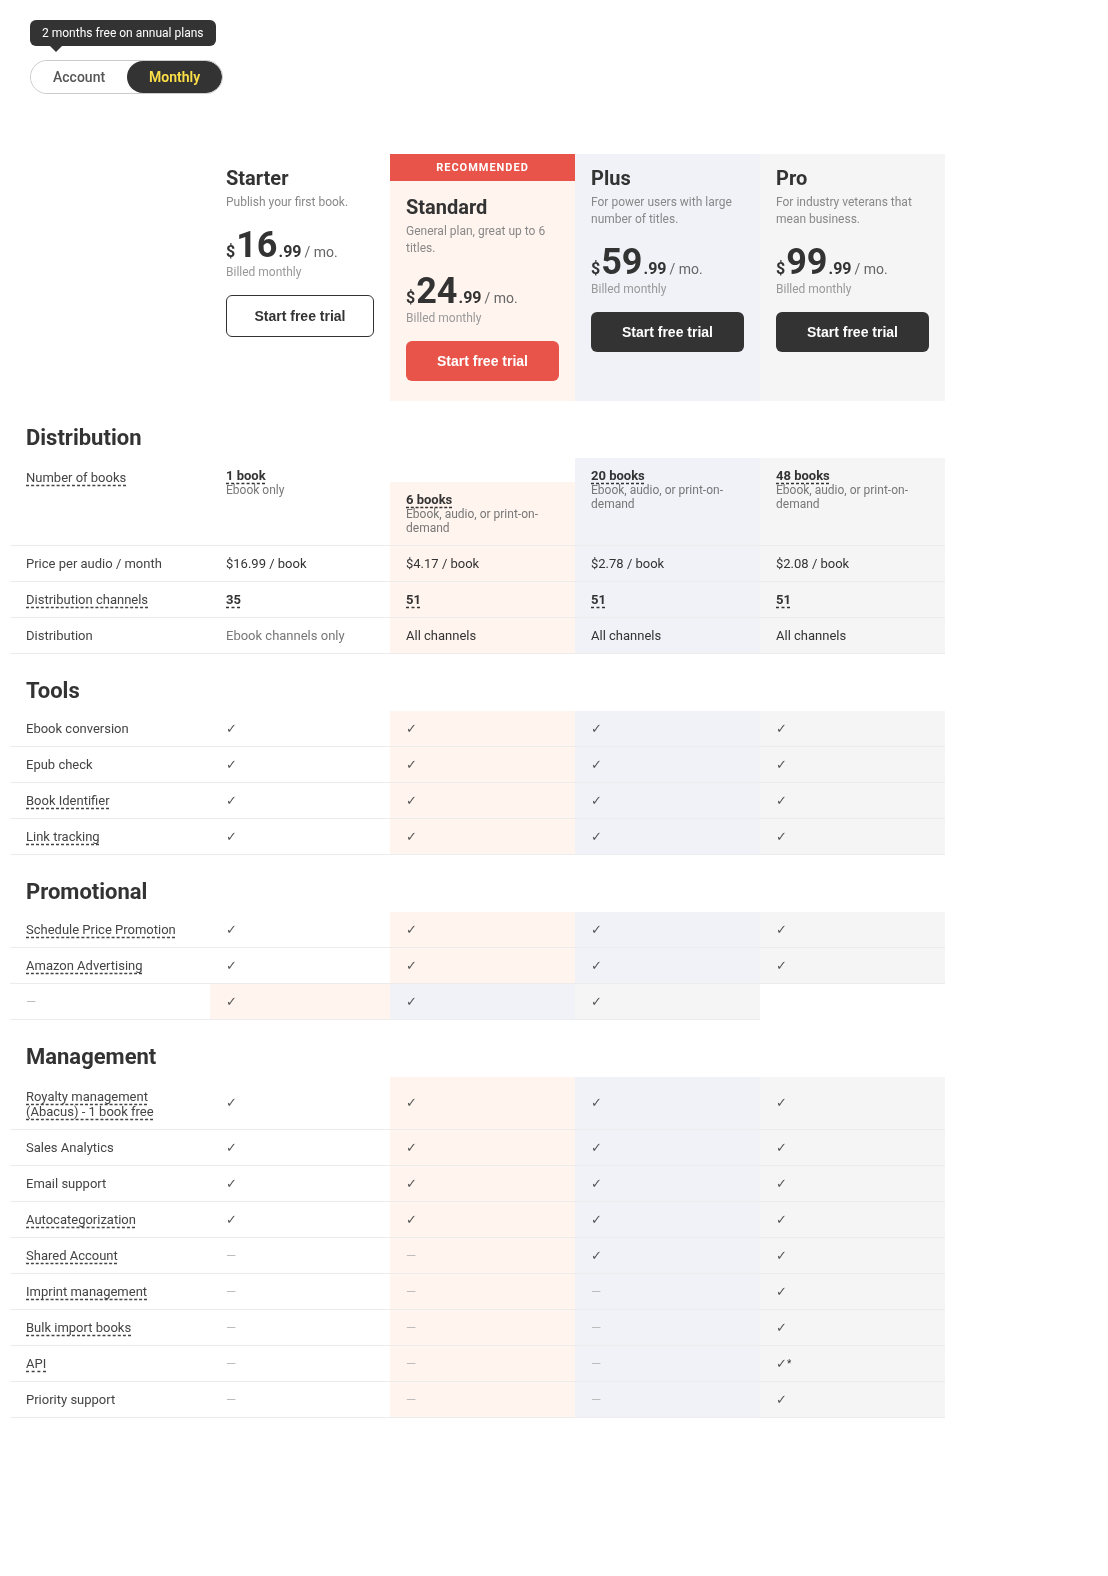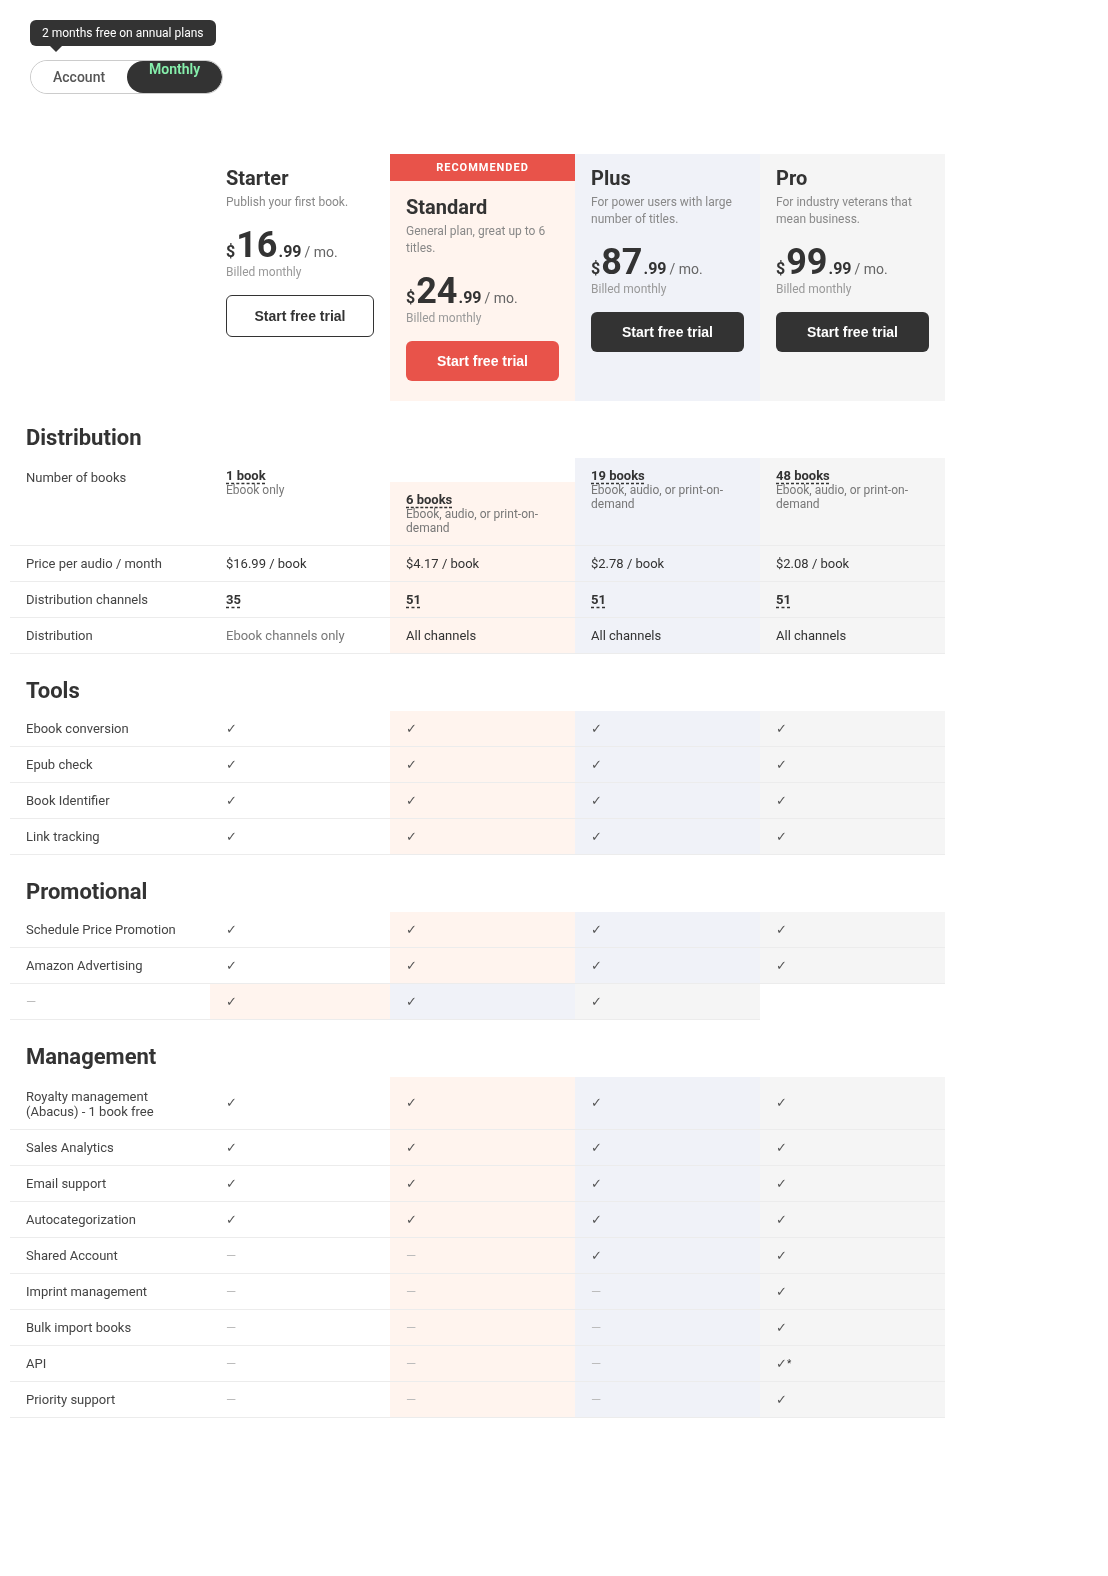--- a/index.html
+++ b/index.html
@@ -51,20 +51,21 @@
       padding: 24px 16px 8px;
       border-bottom: none;
     }
 
     .section-title {
       font-size: 22px;
       font-weight: 700;
     }
 
     .dashed-link {
+      text-decoration: underline;
       text-decoration-style: dashed;
       text-underline-offset: 3px;
       cursor: pointer;
     }
   </style>
 </head>
 <body>
 
 <div class="page-wrapper">
 
@@ -100,26 +101,26 @@
       <div style="
         padding: 8px 22px;
         font-size: 14px;
         font-weight: 500;
         cursor: pointer;
         background: #fff;
         color: #555;
         border-radius: 50px;
       ">Account</div>
       <div style="
-        padding: 0 22px;
+        padding: 8px 22px;
         font-size: 14px;
         font-weight: 600;
         cursor: pointer;
         background: #333;
-        color: #86efac;
+        color: #fde047;
         border-radius: 50px;
       ">Monthly</div>
     </div>
   </div>
 
   <div class="pricing-grid">
 
     <div class="cell header-cell" style="border-bottom: none;"></div>
 
     <div class="cell header-cell" style="border-bottom: none;">
@@ -156,21 +157,21 @@
         width:100%; padding:12px 8px; border-radius:6px; font-size:14px; font-weight:600;
         cursor:pointer; background:#e8534a; border:none; color:#fff;
       ">Start free trial</button>
     </div>
 
     <div class="cell header-cell plus-bg" style="border-bottom: none;">
       <div style="font-size:20px; font-weight:700; margin-bottom:4px;">Plus</div>
       <div style="font-size:12px; color:#888; margin-bottom:16px; line-height:1.4;">For power users with large number of titles.</div>
       <div style="display:flex; align-items:baseline; gap:1px; margin-bottom:2px;">
         <span style="font-size:16px; font-weight:700;">$</span>
-        <span style="font-size:36px; font-weight:700; line-height:1;">87</span>
+        <span style="font-size:36px; font-weight:700; line-height:1;">59</span>
         <span style="font-size:16px; font-weight:700;">.99</span>
         <span style="font-size:14px; color:#666; margin-left:2px;">/ mo.</span>
       </div>
       <div style="font-size:12px; color:#999; margin-bottom:16px;">Billed monthly</div>
       <button style="
         width:100%; padding:12px 8px; border-radius:6px; font-size:14px; font-weight:600;
         cursor:pointer; background:#333; border:none; color:#fff;
       ">Start free trial</button>
     </div>
 
@@ -199,21 +200,21 @@
     </div>
     <div class="cell" style="flex-direction:column; align-items:flex-start;">
       <div style="font-weight:700; text-decoration:underline; text-decoration-style:dashed; text-underline-offset:3px;">1 book</div>
       <div style="color:#777; font-size:12px;text-align:center;">Ebook only</div>
     </div>
     <div class="cell standard-bg" style="flex-direction:column; align-items:flex-start;margin-top:24px;">
       <div style="font-weight:700; text-decoration:underline; text-decoration-style:dashed; text-underline-offset:3px;">6 books</div>
       <div style="color:#777; font-size:12px;">Ebook, audio, or print-on-demand</div>
     </div>
     <div class="cell plus-bg" style="flex-direction:column; align-items:flex-start;">
-      <div style="font-weight:700; text-decoration:underline; text-decoration-style:dashed; text-underline-offset:3px;">19 books</div>
+      <div style="font-weight:700; text-decoration:underline; text-decoration-style:dashed; text-underline-offset:3px;">20 books</div>
       <div style="color:#777; font-size:12px;">Ebook, audio, or print-on-demand</div>
     </div>
     <div class="cell pro-bg" style="flex-direction:column; align-items:flex-start;">
       <div style="font-weight:700; text-decoration:underline; text-decoration-style:dashed; text-underline-offset:3px;">48 books</div>
       <div style="color:#777; font-size:12px;">Ebook, audio, or print-on-demand</div>
     </div>
 
     <div class="cell label">Price per audio / month</div>
     <div class="cell">$16.99 / book</div>
     <div class="cell standard-bg">$4.17 / book</div>

